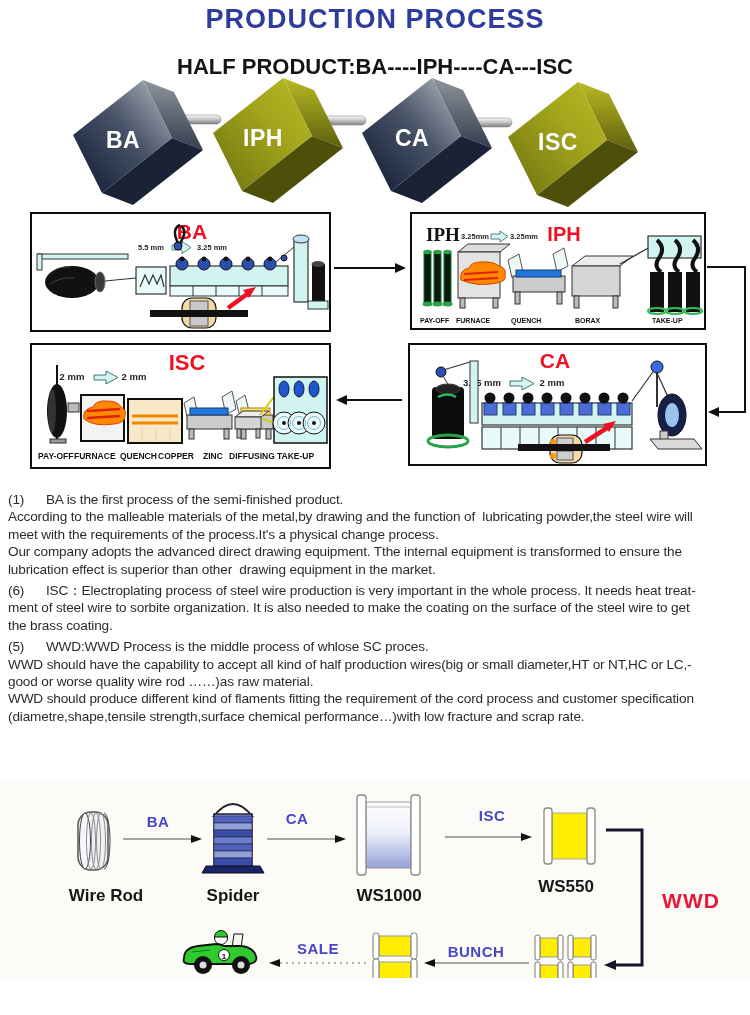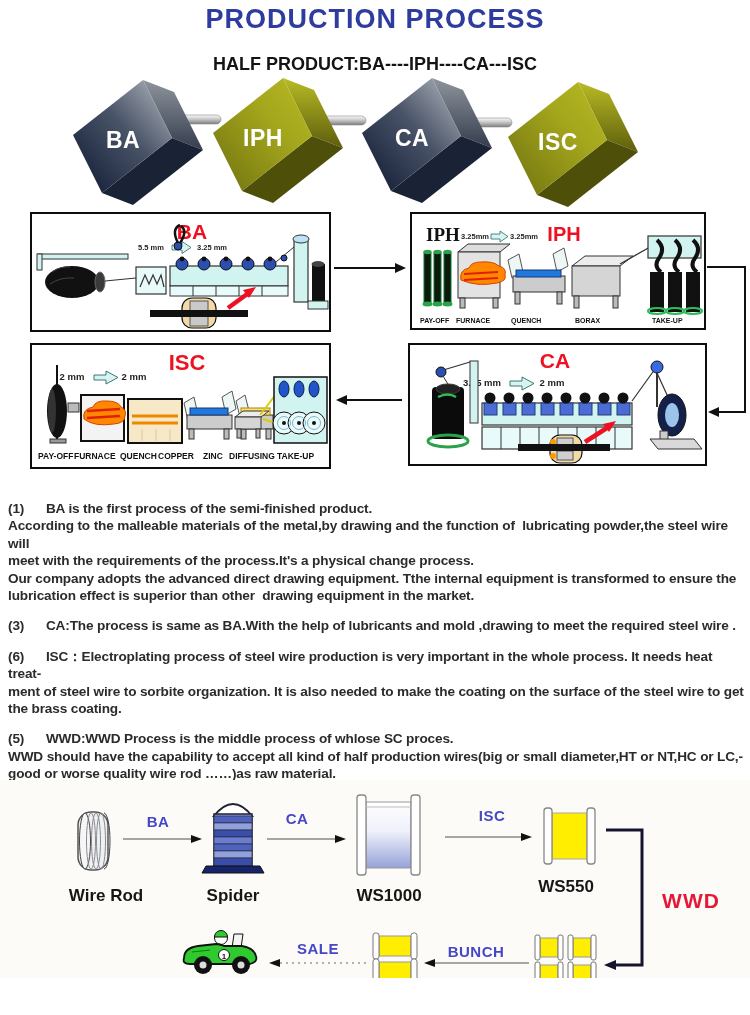--- a/index.html
+++ b/index.html
@@ -3,21 +3,21 @@
 <meta charset="utf-8">
 <style>
   html,body{margin:0;padding:0;background:#fff;}
   .page{position:relative;width:750px;height:978px;background:#fff;overflow:hidden;
         font-family:"Liberation Sans",sans-serif;padding-left:47px;}
   .page *{box-sizing:border-box;}
 
   .title{position:absolute;left:0;top:4px;width:750px;text-align:center;
          font-size:27px;font-weight:bold;letter-spacing:1px;color:var(--title-blue,#2e3c9e);}
   .subtitle{position:absolute;left:0;top:54px;width:750px;text-align:center;
-            font-size:18px;font-weight:bold;color:#141414;}
+            font-size:22px;font-weight:bold;color:#141414;}
 
   .chain{position:absolute;left:0;top:75px;}
   .chain text{fill:#fff;font-weight:bold;font-size:23px;letter-spacing:.5px;}
 
   .arrows-overlay{position:absolute;left:0;top:210px;}
 
   .pbox{position:absolute;background:#fff;border:2px solid #0d0d0d;}
   #box-ba {left:30px; top:212px;width:301px;height:120px;}
   #box-iph{left:410px;top:212px;width:296px;height:118px;}
   #box-isc{left:30px; top:343px;width:301px;height:126px;}
@@ -25,21 +25,21 @@
   .pbox svg{display:block;}
 
   svg text{font-family:"Liberation Sans",sans-serif;}
   .red-title{fill:var(--process-red,#ee1122);font-weight:bold;}
   .size-lbl{fill:#222;font-weight:bold;}
   .station{fill:#111;font-weight:bold;}
   .serif-lbl{font-family:"Liberation Serif",serif;font-weight:bold;fill:#111;}
 
   .notes{position:absolute;left:8px;top:487px;width:736px;color:#2b2b2b;
          font-size:13.6px;line-height:17.4px;letter-spacing:-0.15px;}
-  .note-par{margin:13px 0 4px 0;white-space:pre-wrap;font-weight:bold;}
+  .note-par{margin:4px 0 4px 0;white-space:pre-wrap;}
 
   .flow{position:absolute;left:0;top:780px;}
   .flow-node-lbl{fill:#161616;font-size:17px;font-weight:600;}
   .flow-arrow-lbl{fill:var(--label-blue,#4646c8);font-size:15px;font-weight:bold;letter-spacing:.5px;}
   .wwd-lbl{fill:var(--wwd-red,#e51937);font-size:21px;font-weight:bold;letter-spacing:1px;}
 </style>
 </head>
 <body>
 
 <div class="page">
@@ -415,21 +415,20 @@
       </g>
     </svg>
   </div>
 
   <div class="notes">
       <p class="note-par">(1)      BA is the first process of the semi-finished product.
 According to the malleable materials of the metal,by drawing and the function of  lubricating powder,the steel wire will
 meet with the requirements of the process.It's a physical change process.
 Our company adopts the advanced direct drawing equipment. Tthe internal equipment is transformed to ensure the
 lubrication effect is superior than other  drawing equipment in the market.</p>
-      <p class="note-par">(3)      CA:The process is same as BA.With the help of lubricants and mold ,drawing to meet the required steel wire .</p>
       <p class="note-par">(6)      ISC：Electroplating process of steel wire production is very important in the whole process. It needs heat treat-
 ment of steel wire to sorbite organization. It is also needed to make the coating on the surface of the steel wire to get
 the brass coating.</p>
       <p class="note-par">(5)      WWD:WWD Process is the middle process of whlose SC proces.
 WWD should have the capability to accept all kind of half production wires(big or small diameter,HT or NT,HC or LC,-
 good or worse quality wire rod ……)as raw material.
 WWD should produce different kind of flaments fitting the requirement of the cord process and customer specification
 (diametre,shape,tensile strength,surface chemical performance…)with low fracture and scrap rate.</p>
     </div>
 

